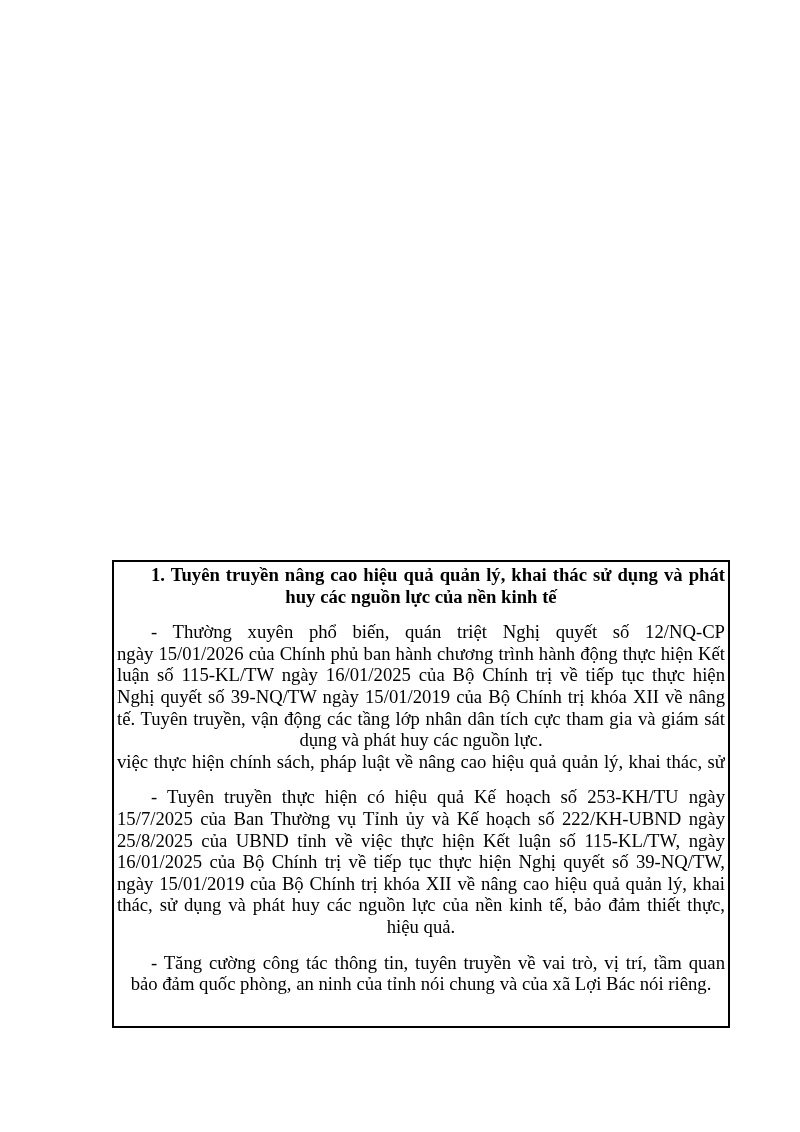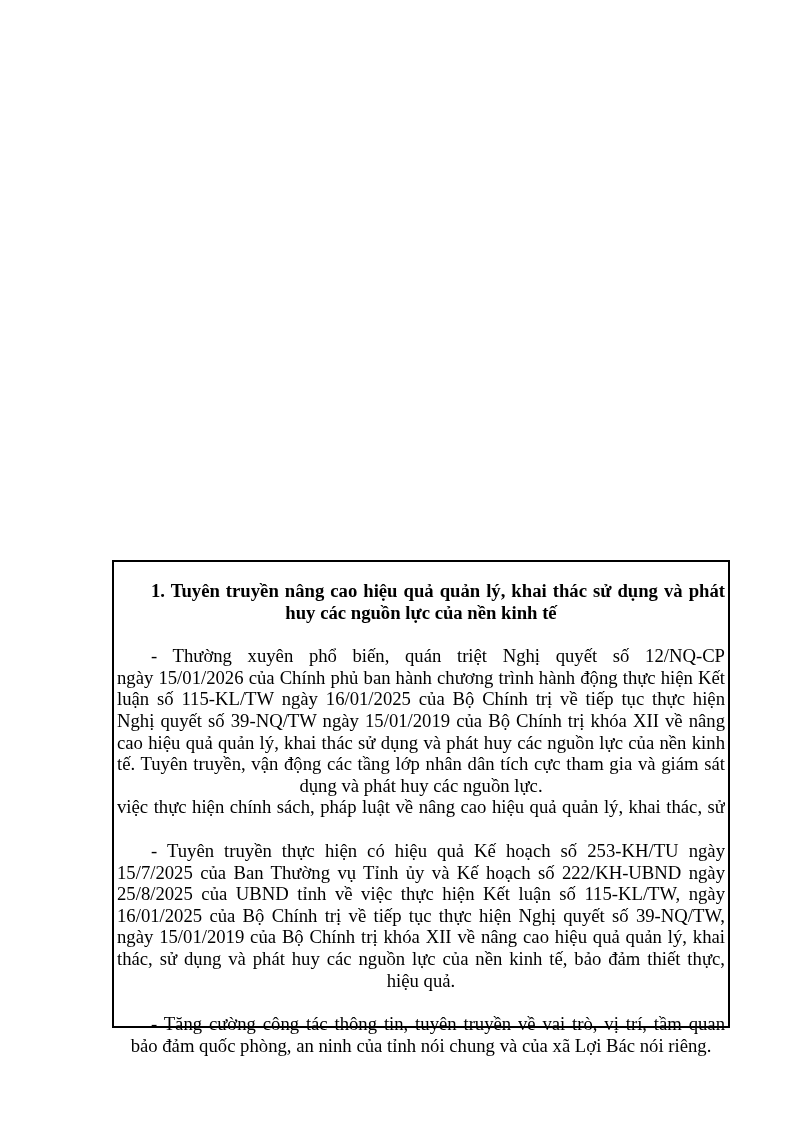--- a/index.html
+++ b/index.html
@@ -34,40 +34,39 @@
     font-size: 18.7px;
     overflow: hidden;
     text-align: center;
   }
   .j {
     text-align: justify;
     text-align-last: justify;
   }
   .ind { text-indent: 34px; }
   .b   { font-weight: bold; }
-  .para { margin-top: 22px; }
-  .heading { margin-top: 16px; }
+  .para { margin-top: 14px; }
+  .heading { margin-top: 0; }
 </style>
 </head>
 <body>
 
 <div class="page">
   <div class="textbox">
 
     <div class="heading">
       <div class="ln b j ind">1. Tuyên truyền nâng cao hiệu quả quản lý, khai thác sử dụng và phát</div>
       <div class="ln b">huy các nguồn lực của nền kinh tế</div>
     </div>
 
     <div class="para">
       <div class="ln j ind">- Thường xuyên phổ biến, quán triệt Nghị quyết số 12/NQ-CP</div>
       <div class="ln j">ngày 15/01/2026 của Chính phủ ban hành chương trình hành động thực hiện Kết</div>
       <div class="ln j">luận số 115-KL/TW ngày 16/01/2025 của Bộ Chính trị về tiếp tục thực hiện</div>
       <div class="ln j">Nghị quyết số 39-NQ/TW ngày 15/01/2019 của Bộ Chính trị khóa XII về nâng</div>
-      <div class="ln j">cao hiệu quả quản lý, khai thác sử dụng và phát huy các nguồn lực của nền kinh</div>
       <div class="ln j">tế. Tuyên truyền, vận động các tầng lớp nhân dân tích cực tham gia và giám sát</div>
       <div class="ln">dụng và phát huy các nguồn lực.</div>
       <div class="ln j">việc thực hiện chính sách, pháp luật về nâng cao hiệu quả quản lý, khai thác, sử</div>
     </div>
 
     <div class="para">
       <div class="ln j ind">- Tuyên truyền thực hiện có hiệu quả Kế hoạch số 253-KH/TU ngày</div>
       <div class="ln j">15/7/2025 của Ban Thường vụ Tỉnh ủy và Kế hoạch số 222/KH-UBND ngày</div>
       <div class="ln j">25/8/2025 của UBND tỉnh về việc thực hiện Kết luận số 115-KL/TW, ngày</div>
       <div class="ln j">16/01/2025 của Bộ Chính trị về tiếp tục thực hiện Nghị quyết số 39-NQ/TW,</div>

